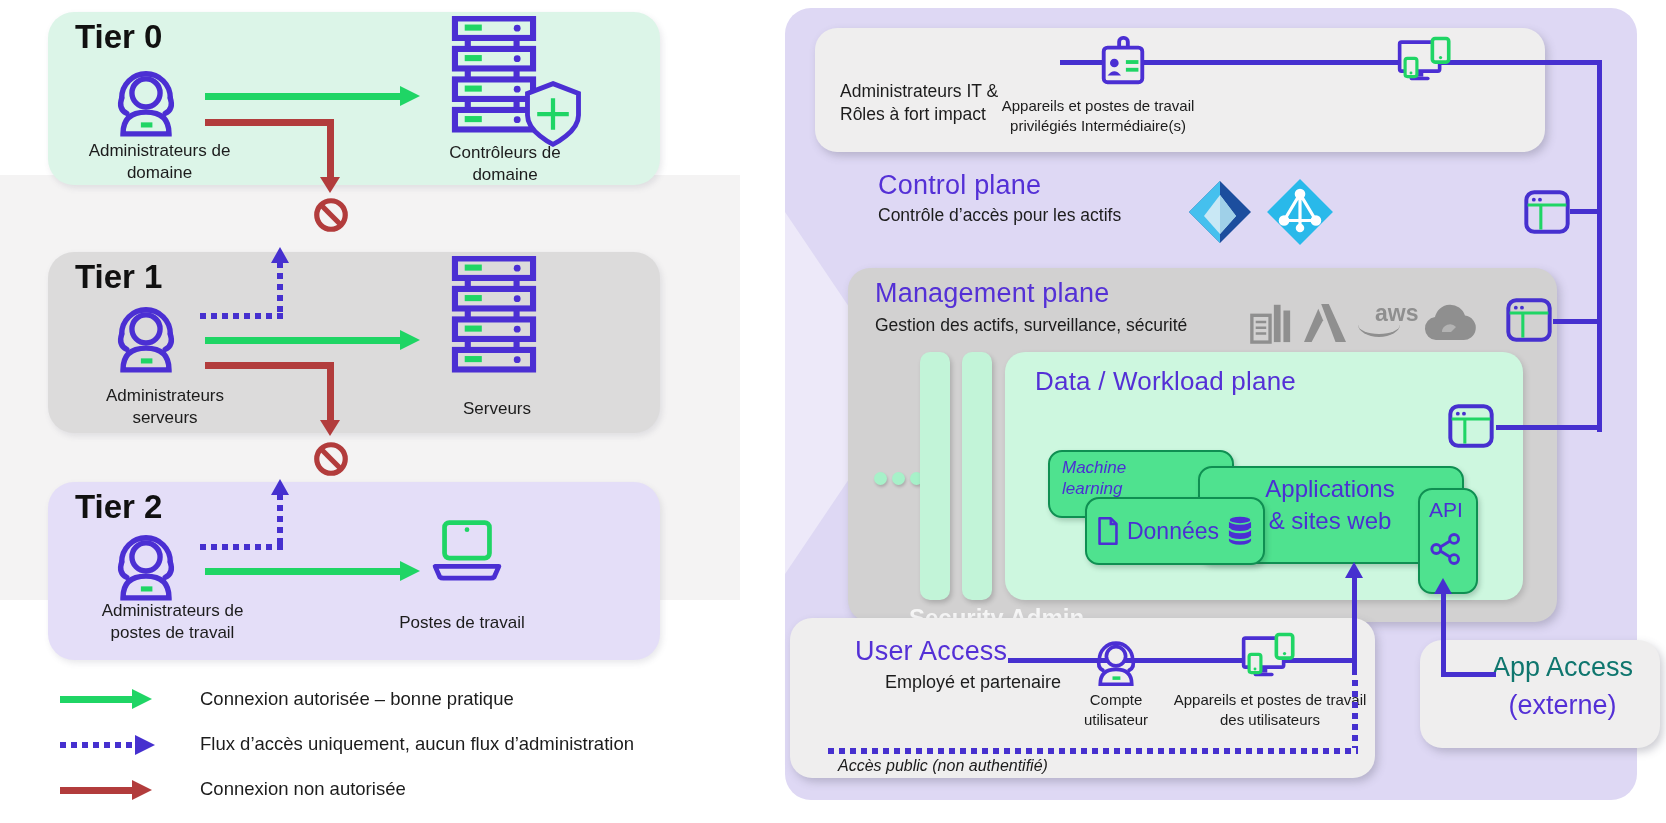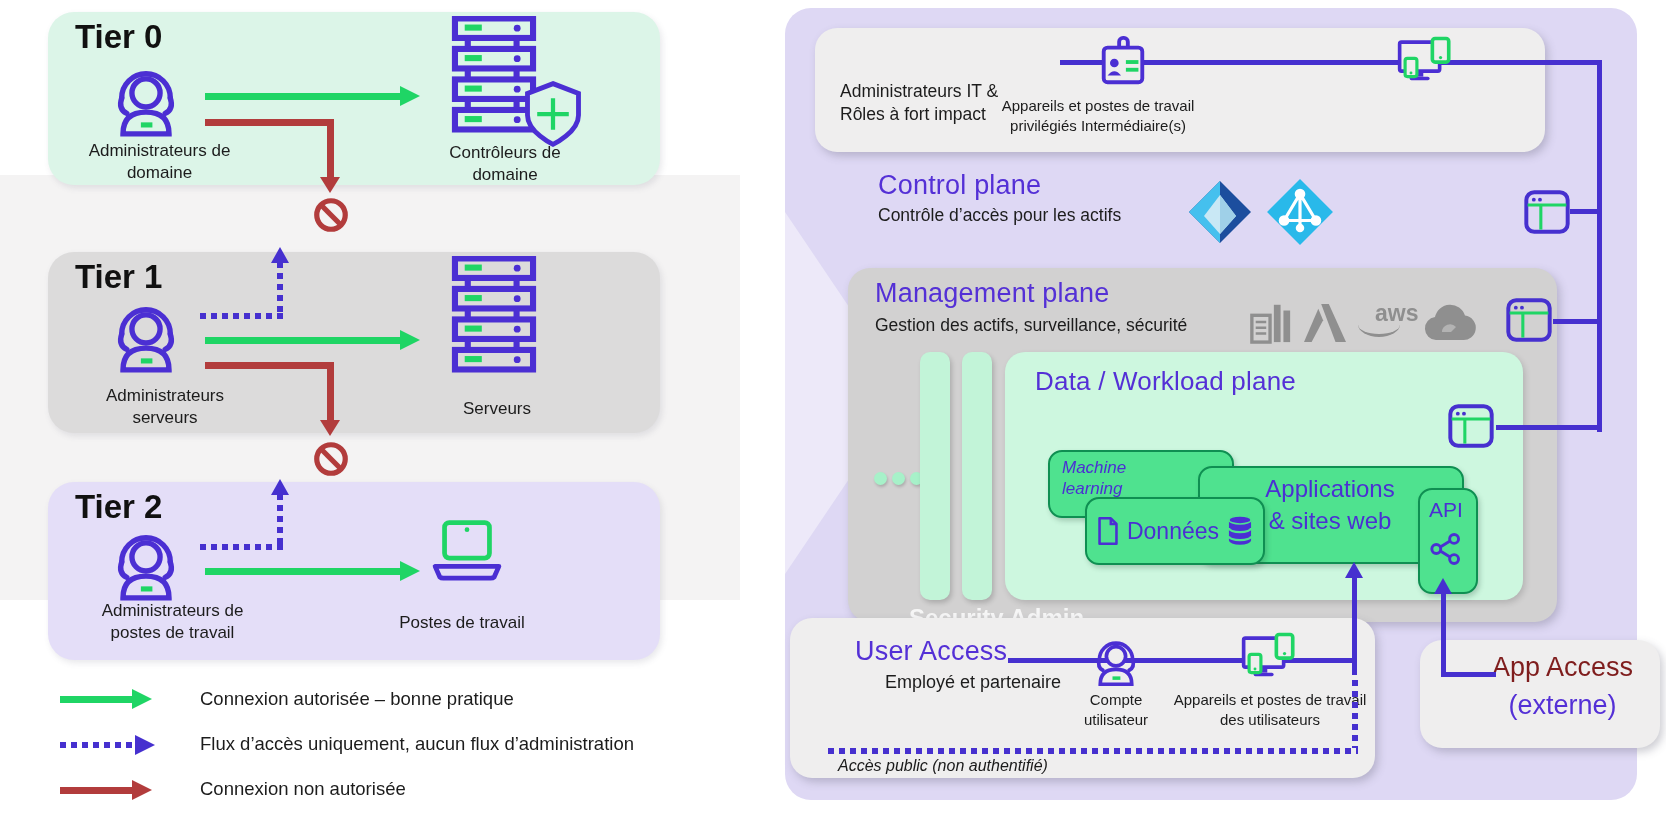--- a/index.html
+++ b/index.html
@@ -300,21 +300,21 @@
 
   <div class="rbox shadow" style="left:790px;top:618px;width:585px;height:160px;background:#efeeee;border-radius:22px;"></div>
   <div class="abs p-title" style="left:855px;top:636px;">User Access</div>
   <div class="abs p-sub" style="left:855px;top:671px;font-size:18px;margin-left:30px;">Employé et partenaire</div>
   <div class="abs sm-lbl" style="left:1056px;top:690px;width:120px;">Compte utilisateur</div>
   <div class="abs sm-lbl" style="left:1172px;top:690px;width:196px;">Appareils et postes de travail des utilisateurs</div>
   <div class="dot-h" style="left:828px;top:748px;width:530px;"></div>
   <div class="abs it" style="left:838px;top:757px;font-size:16px;text-align:right;">Accès public (non authentifié)</div>
 
   <div class="rbox shadow" style="left:1420px;top:640px;width:240px;height:108px;background:#efeeee;border-radius:22px;"></div>
-  <div class="abs" style="left:1470px;top:652px;width:185px;text-align:center;font-size:27px;color:#7f1d1d;">App Access</div>
+  <div class="abs" style="left:1470px;top:652px;width:185px;text-align:center;font-size:27px;color:#0f766e;">App Access</div>
   <div class="abs" style="left:1470px;top:690px;width:185px;text-align:center;font-size:27px;color:#5430d6;">(externe)</div>
 
   <div class="hline" style="left:1060px;top:60px;width:542px;"></div>
   <div class="vline" style="left:1597px;top:60px;height:372px;"></div>
   <div class="hline" style="left:1570px;top:209px;width:32px;"></div>
   <div class="hline" style="left:1553px;top:319px;width:49px;"></div>
   <div class="hline" style="left:1496px;top:425px;width:106px;"></div>
   <div class="hline" style="left:1008px;top:658px;width:348px;"></div>
   <div class="vline" style="left:1352px;top:576px;height:99px;"></div>
   <div class="ah ah-u" style="left:1345px;top:562px;--c:#4630cf;"></div>

